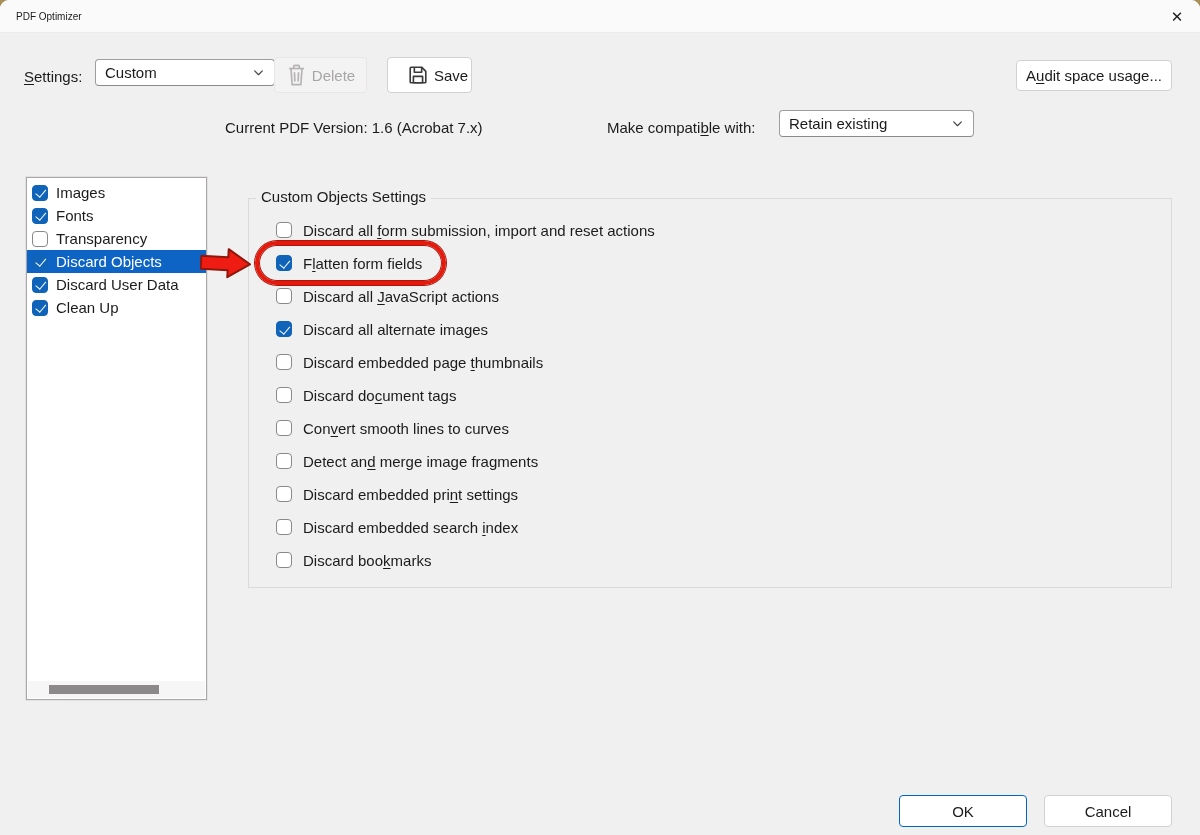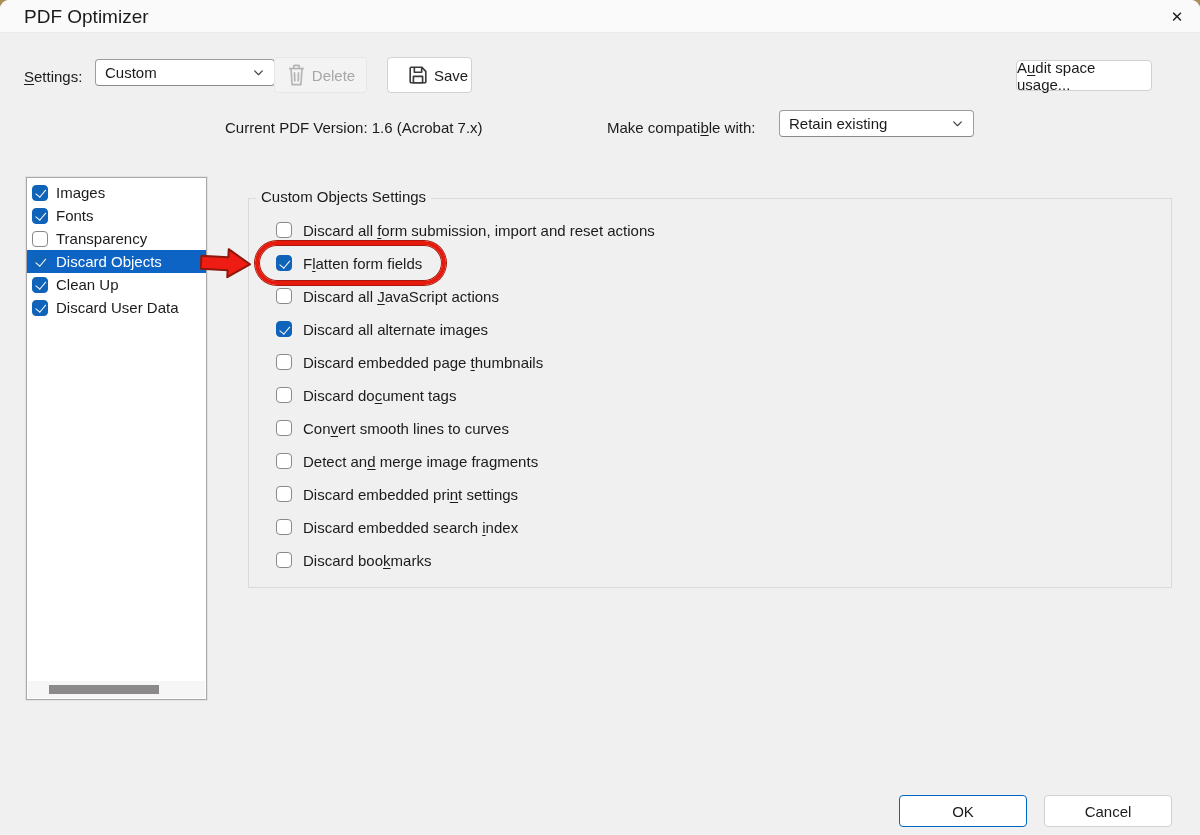--- a/index.html
+++ b/index.html
@@ -2,36 +2,36 @@
 <html><head>
 <meta charset="utf-8">
 <style>
   * { margin:0; padding:0; box-sizing:border-box; }
   html,body { width:1200px; height:835px; }
   body { background:#a88f58; font-family:"Liberation Sans","DejaVu Sans",sans-serif; color:#1b1b1b; }
   .window { position:absolute; inset:0; background:#f1f0f0; border-radius:9px 9px 0 0; overflow:hidden; }
 
   
   .titlebar { position:absolute; left:0; top:0; right:0; height:33px; background:#fbfafa; border-bottom:1px solid #eceaea; }
-  .titlebar .title { position:absolute; left:24px; top:0; line-height:33px; font-size:19px; }
+  .titlebar .title { position:absolute; left:16px; top:0; line-height:33px; font-size:10px; }
   .close-btn { position:absolute; right:9px; top:4px; width:28px; height:25px; display:flex; align-items:center; justify-content:center; font-size:15px; color:#1b1b1b; cursor:default; }
 
   
   .label { font-size:15px; }
   u { text-decoration:underline; text-underline-offset:2px; }
   .settings-label { position:absolute; left:24px; top:68px; }
   .combo { position:absolute; background:#fff; border:1px solid #9d9d9d; border-bottom-color:#8a8a8a; border-radius:4px; display:flex; align-items:center; justify-content:space-between; padding:0 9px; font-size:15px; }
   .combo-settings { left:95px; top:59px; width:180px; height:27px; }
   .combo-compat { left:779px; top:110px; width:195px; height:27px; }
   .chev { flex:none; margin-left:6px; }
 
   .btn { position:absolute; display:flex; align-items:center; justify-content:center; background:#fff; border:1px solid #d2d0d0; border-radius:4px; font-size:15px; color:#1b1b1b; }
   .btn-delete { left:274px; top:57px; width:93px; height:36px; background:#f4f3f3; border-color:#e8e6e6; color:#a7a5a5; gap:5px; }
   .btn-save { left:387px; top:57px; width:85px; height:36px; gap:5px;padding-left:16px; }
-  .btn-audit { left:1016px; top:60px; width:136px; height:31px; }
+  .btn-audit { left:1016px; top:60px; width:156px; height:31px; }
   .btn-ok { left:899px; top:795px; width:128px; height:32px; border-color:#0067c0; }
   .btn-cancel { left:1044px; top:795px; width:128px; height:32px; }
 
   
   .cur-version { position:absolute; left:225px; top:119px; font-size:15px; }
   .compat-label { position:absolute; left:607px; top:119px; font-size:15px; }
 
   
   .listbox { position:absolute; left:26px; top:177px; width:181px; height:523px; background:#fff; border:1px solid #a9a7a7; box-shadow:0 0 0 1px #e3e1e1; }
   .list-rows { padding-top:3px; }
@@ -128,25 +128,25 @@
         <div class="lrow">
           <span class="cb"></span>
           <span>Transparency</span>
         </div>
         <div class="lrow sel">
           <span class="cb on"></span>
           <span>Discard Objects</span>
         </div>
         <div class="lrow">
           <span class="cb on"></span>
+          <span>Discard User Data</span>
+        </div>
+        <div class="lrow">
+          <span class="cb on"></span>
           <span>Clean Up</span>
-        </div>
-        <div class="lrow">
-          <span class="cb on"></span>
-          <span>Discard User Data</span>
         </div>
       </div>
     <div class="hscroll">
       <div class="hthumb"></div>
     </div>
   </div>
 
   <div class="group">
     <span class="group-title">Custom Objects Settings</span>
     <div class="opts" id="group-opts">

